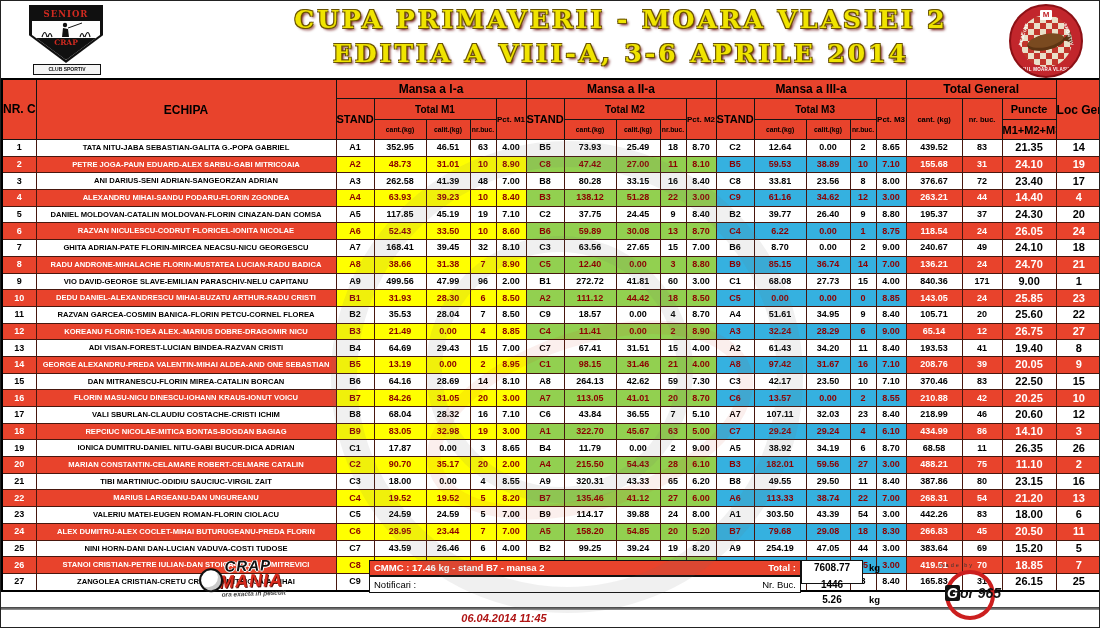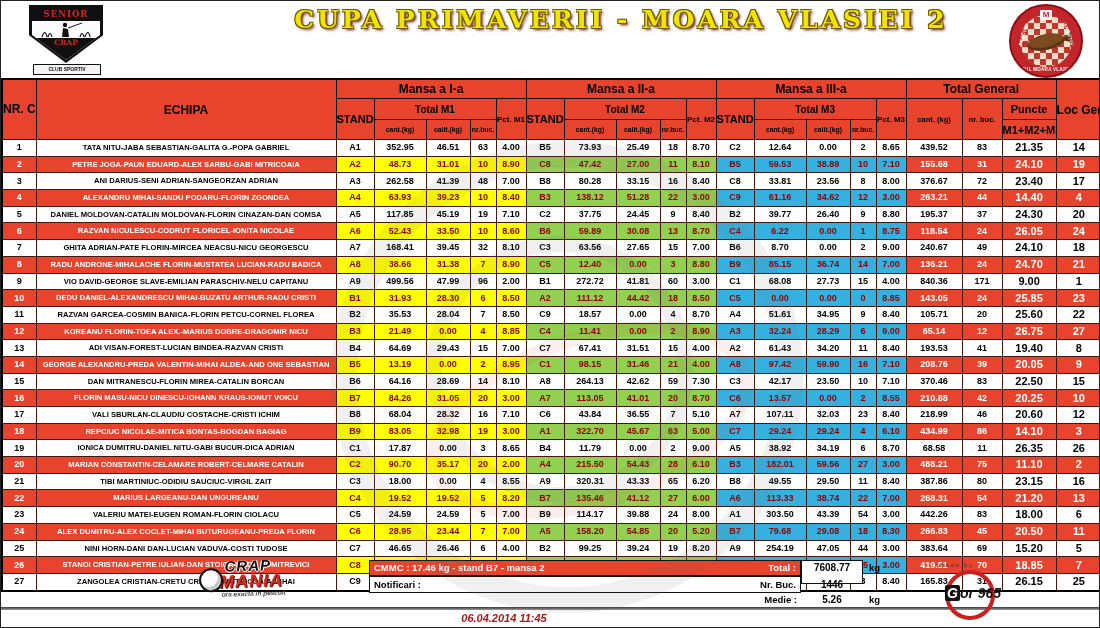--- a/index.html
+++ b/index.html
@@ -77,21 +77,21 @@
   td.c-nr{font-size:9px;}
   td.c-pts,td.c-loc{font-size:11px;}
   
   .abs{position:absolute;box-sizing:border-box;}
   #cmmc-bar{left:368px;top:559px;width:432px;height:16px;background:#e8432c;border:1px solid #111;
       color:#fff;font-weight:bold;font-size:9.5px;line-height:14px;padding:0 4px;display:flex;justify-content:space-between;}
   #total-val{left:800px;top:559px;width:62px;height:24px;border:1px solid #111;background:#fff;
       font-weight:bold;font-size:10px;text-align:center;line-height:14px;}
   #total-kg{left:868px;top:559px;font-weight:bold;font-size:9.5px;line-height:16px;}
   #notif-bar{left:368px;top:575px;width:432px;height:17px;background:#fff;border:1px solid #111;
-      color:#000;font-weight:bold;font-size:9.5px;line-height:15px;padding:0 4px;display:flex;justify-content:space-between;}
+      color:#000;font-weight:normal;font-size:9.5px;line-height:15px;padding:0 4px;display:flex;justify-content:space-between;}
   #nrbuc-val{left:800px;top:575px;width:62px;height:17px;font-weight:bold;font-size:10px;text-align:center;line-height:17px;}
   #medie-row{left:368px;top:592px;width:432px;height:14px;text-align:right;font-weight:bold;font-size:9.5px;line-height:13px;padding-right:4px;}
   #medie-val{left:800px;top:592px;width:62px;height:14px;font-weight:bold;font-size:10px;text-align:center;line-height:13px;}
   #medie-kg{left:868px;top:592px;font-weight:bold;font-size:9.5px;line-height:13px;}
   #divider{left:0;top:606px;width:1100px;height:3px;background:linear-gradient(#3a3a3a,#9a9a9a);}
   #footer-date{left:368px;top:611px;width:270px;text-align:center;font-weight:bold;font-style:italic;
       font-size:11px;color:#b01414;}
   
   #senzor-logo{left:10px;top:560px;width:170px;}
   .senzor-line1{font-weight:bold;font-style:italic;font-size:19px;color:#d92b1e;letter-spacing:-1px;line-height:18px;}
@@ -136,20 +136,21 @@
             <line x1="30" y1="7" x2="44" y2="2" stroke="#111" stroke-width="1"></line>
           </svg>
         </div>
         <div class="crest-low">CRAP</div>
       </div>
       <div class="crest-ribbon">CLUB SPORTIV</div>
     </div>
 
     <div class="title-wrap">
       <span class="title-line">CUPA PRIMAVERII - MOARA VLASIEI 2</span>
+      <span class="title-line">EDITIA A VIII-A, 3-6 APRILE 2014</span>
     </div>
 
     <div id="badge">
       <div class="badge-circle">
         <div class="badge-check"></div>
         <div class="badge-fish"></div>
         <div class="badge-m">M</div>
         <div class="badge-side l">PESCUIT</div>
         <div class="badge-side r">SPORTIV</div>
         <div class="badge-bottom">LACUL MOARA VLASIEI 2</div>
@@ -526,21 +527,21 @@
           <td class="c-calit m1">0.00</td>
           <td class="c-nrbuc m1">2</td>
           <td class="c-pct m1">8.95</td>
           <td class="c-stand m2">C1</td>
           <td class="c-cant m2">98.15</td>
           <td class="c-calit m2">31.46</td>
           <td class="c-nrbuc m2">21</td>
           <td class="c-pct m2">4.00</td>
           <td class="c-stand m3">A8</td>
           <td class="c-cant m3">97.42</td>
-          <td class="c-calit m3">59.90</td>
+          <td class="c-calit m3">31.67</td>
           <td class="c-nrbuc m3">16</td>
           <td class="c-pct m3">7.10</td>
           <td class="c-tgcant">208.76</td>
           <td class="c-tgbuc">39</td>
           <td class="c-pts">20.05</td>
           <td class="c-loc">9</td>
         </tr>
         <tr class="plain">
           <td class="c-nr">15</td>
           <td class="c-team">DAN MITRANESCU-FLORIN MIREA-CATALIN BORCAN</td>
@@ -768,21 +769,21 @@
           <td class="c-pct m3">8.30</td>
           <td class="c-tgcant">266.83</td>
           <td class="c-tgbuc">45</td>
           <td class="c-pts">20.50</td>
           <td class="c-loc">11</td>
         </tr>
         <tr class="plain">
           <td class="c-nr">25</td>
           <td class="c-team">NINI HORN-DANI DAN-LUCIAN VADUVA-COSTI TUDOSE</td>
           <td class="c-stand m1">C7</td>
-          <td class="c-cant m1">46.65</td>
+          <td class="c-cant m1">43.59</td>
           <td class="c-calit m1">26.46</td>
           <td class="c-nrbuc m1">6</td>
           <td class="c-pct m1">4.00</td>
           <td class="c-stand m2">B2</td>
           <td class="c-cant m2">99.25</td>
           <td class="c-calit m2">39.24</td>
           <td class="c-nrbuc m2">19</td>
           <td class="c-pct m2">8.20</td>
           <td class="c-stand m3">A9</td>
           <td class="c-cant m3">254.19</td>
@@ -850,21 +851,20 @@
   </div>
   <div id="total-val" class="abs">7608.77</div>
   <div id="total-kg" class="abs">kg</div>
 
   <div id="notif-bar" class="abs">
     <span>Notificari :</span>
     <span>Nr. Buc.</span>
   </div>
   <div id="nrbuc-val" class="abs">1446</div>
 
-  <div id="medie-row" class="abs">Medie :</div>
   <div id="medie-val" class="abs">5.26</div>
   <div id="medie-kg" class="abs">kg</div>
 
   <div id="divider" class="abs"></div>
   <div id="footer-date" class="abs">06.04.2014 11:45</div>
 
 
   <div id="crap-logo" class="abs">
     <div class="crap-ball"></div>
     <div class="crap-l1">CRAP</div>

